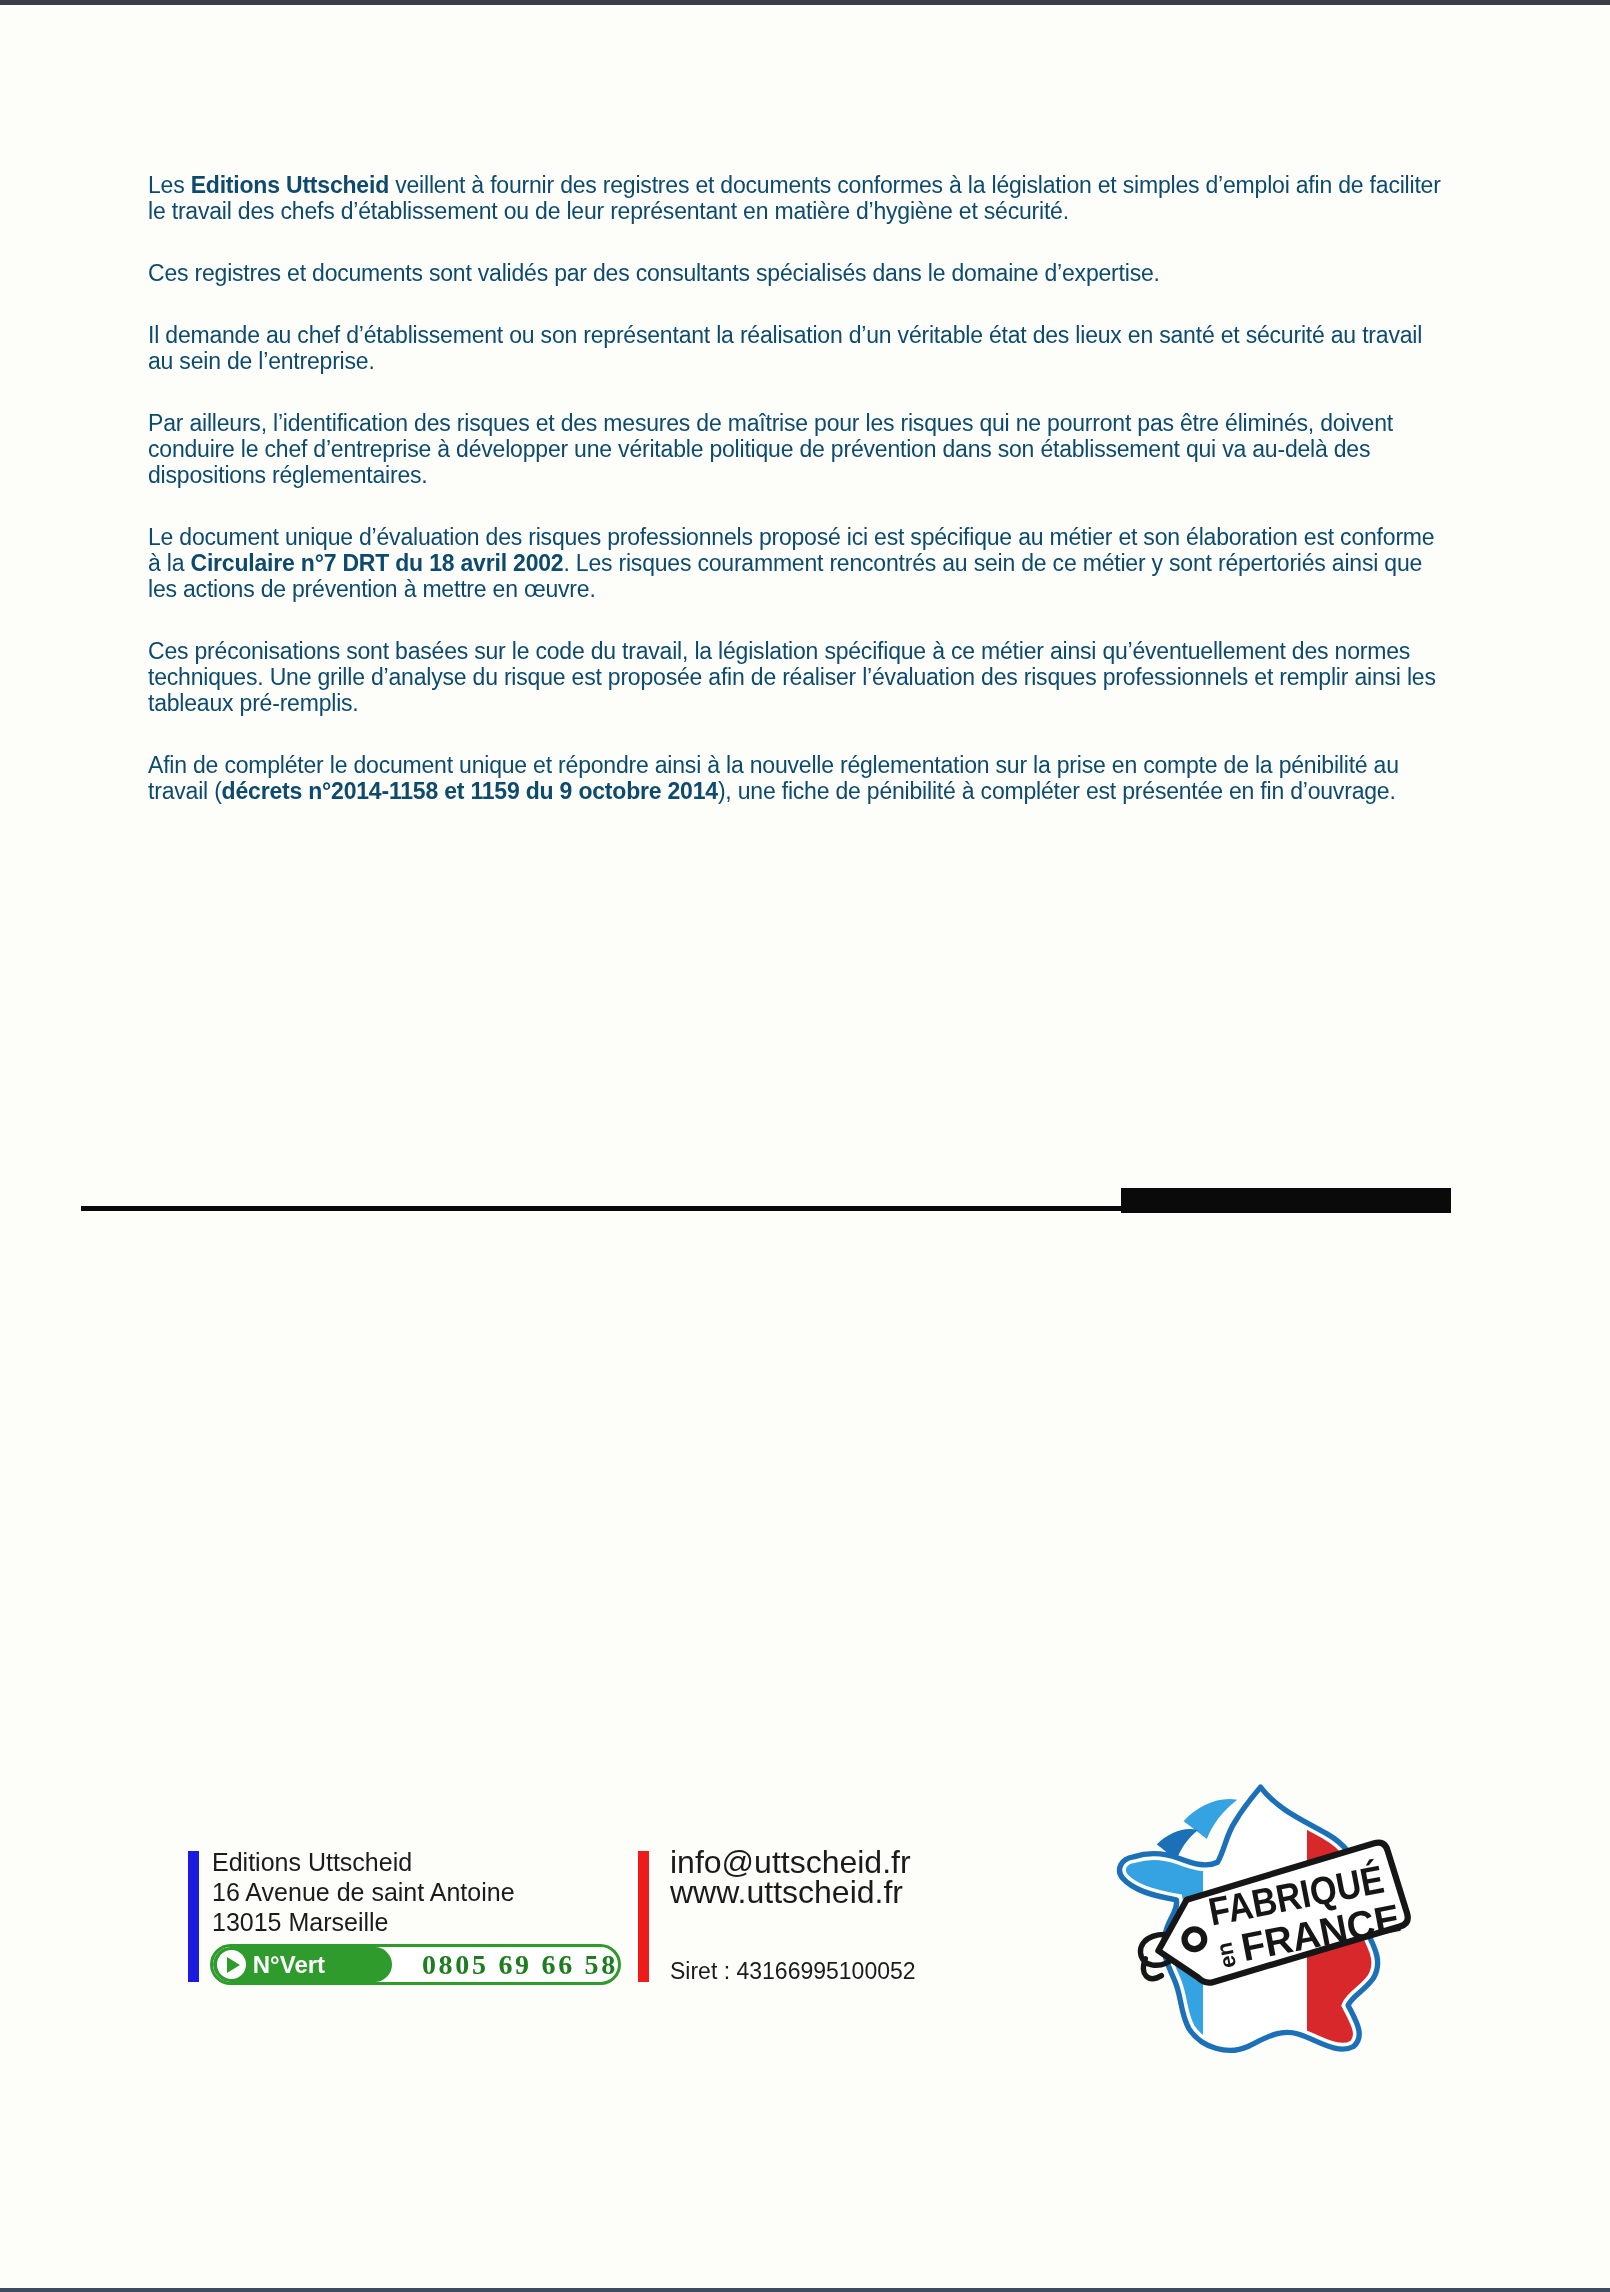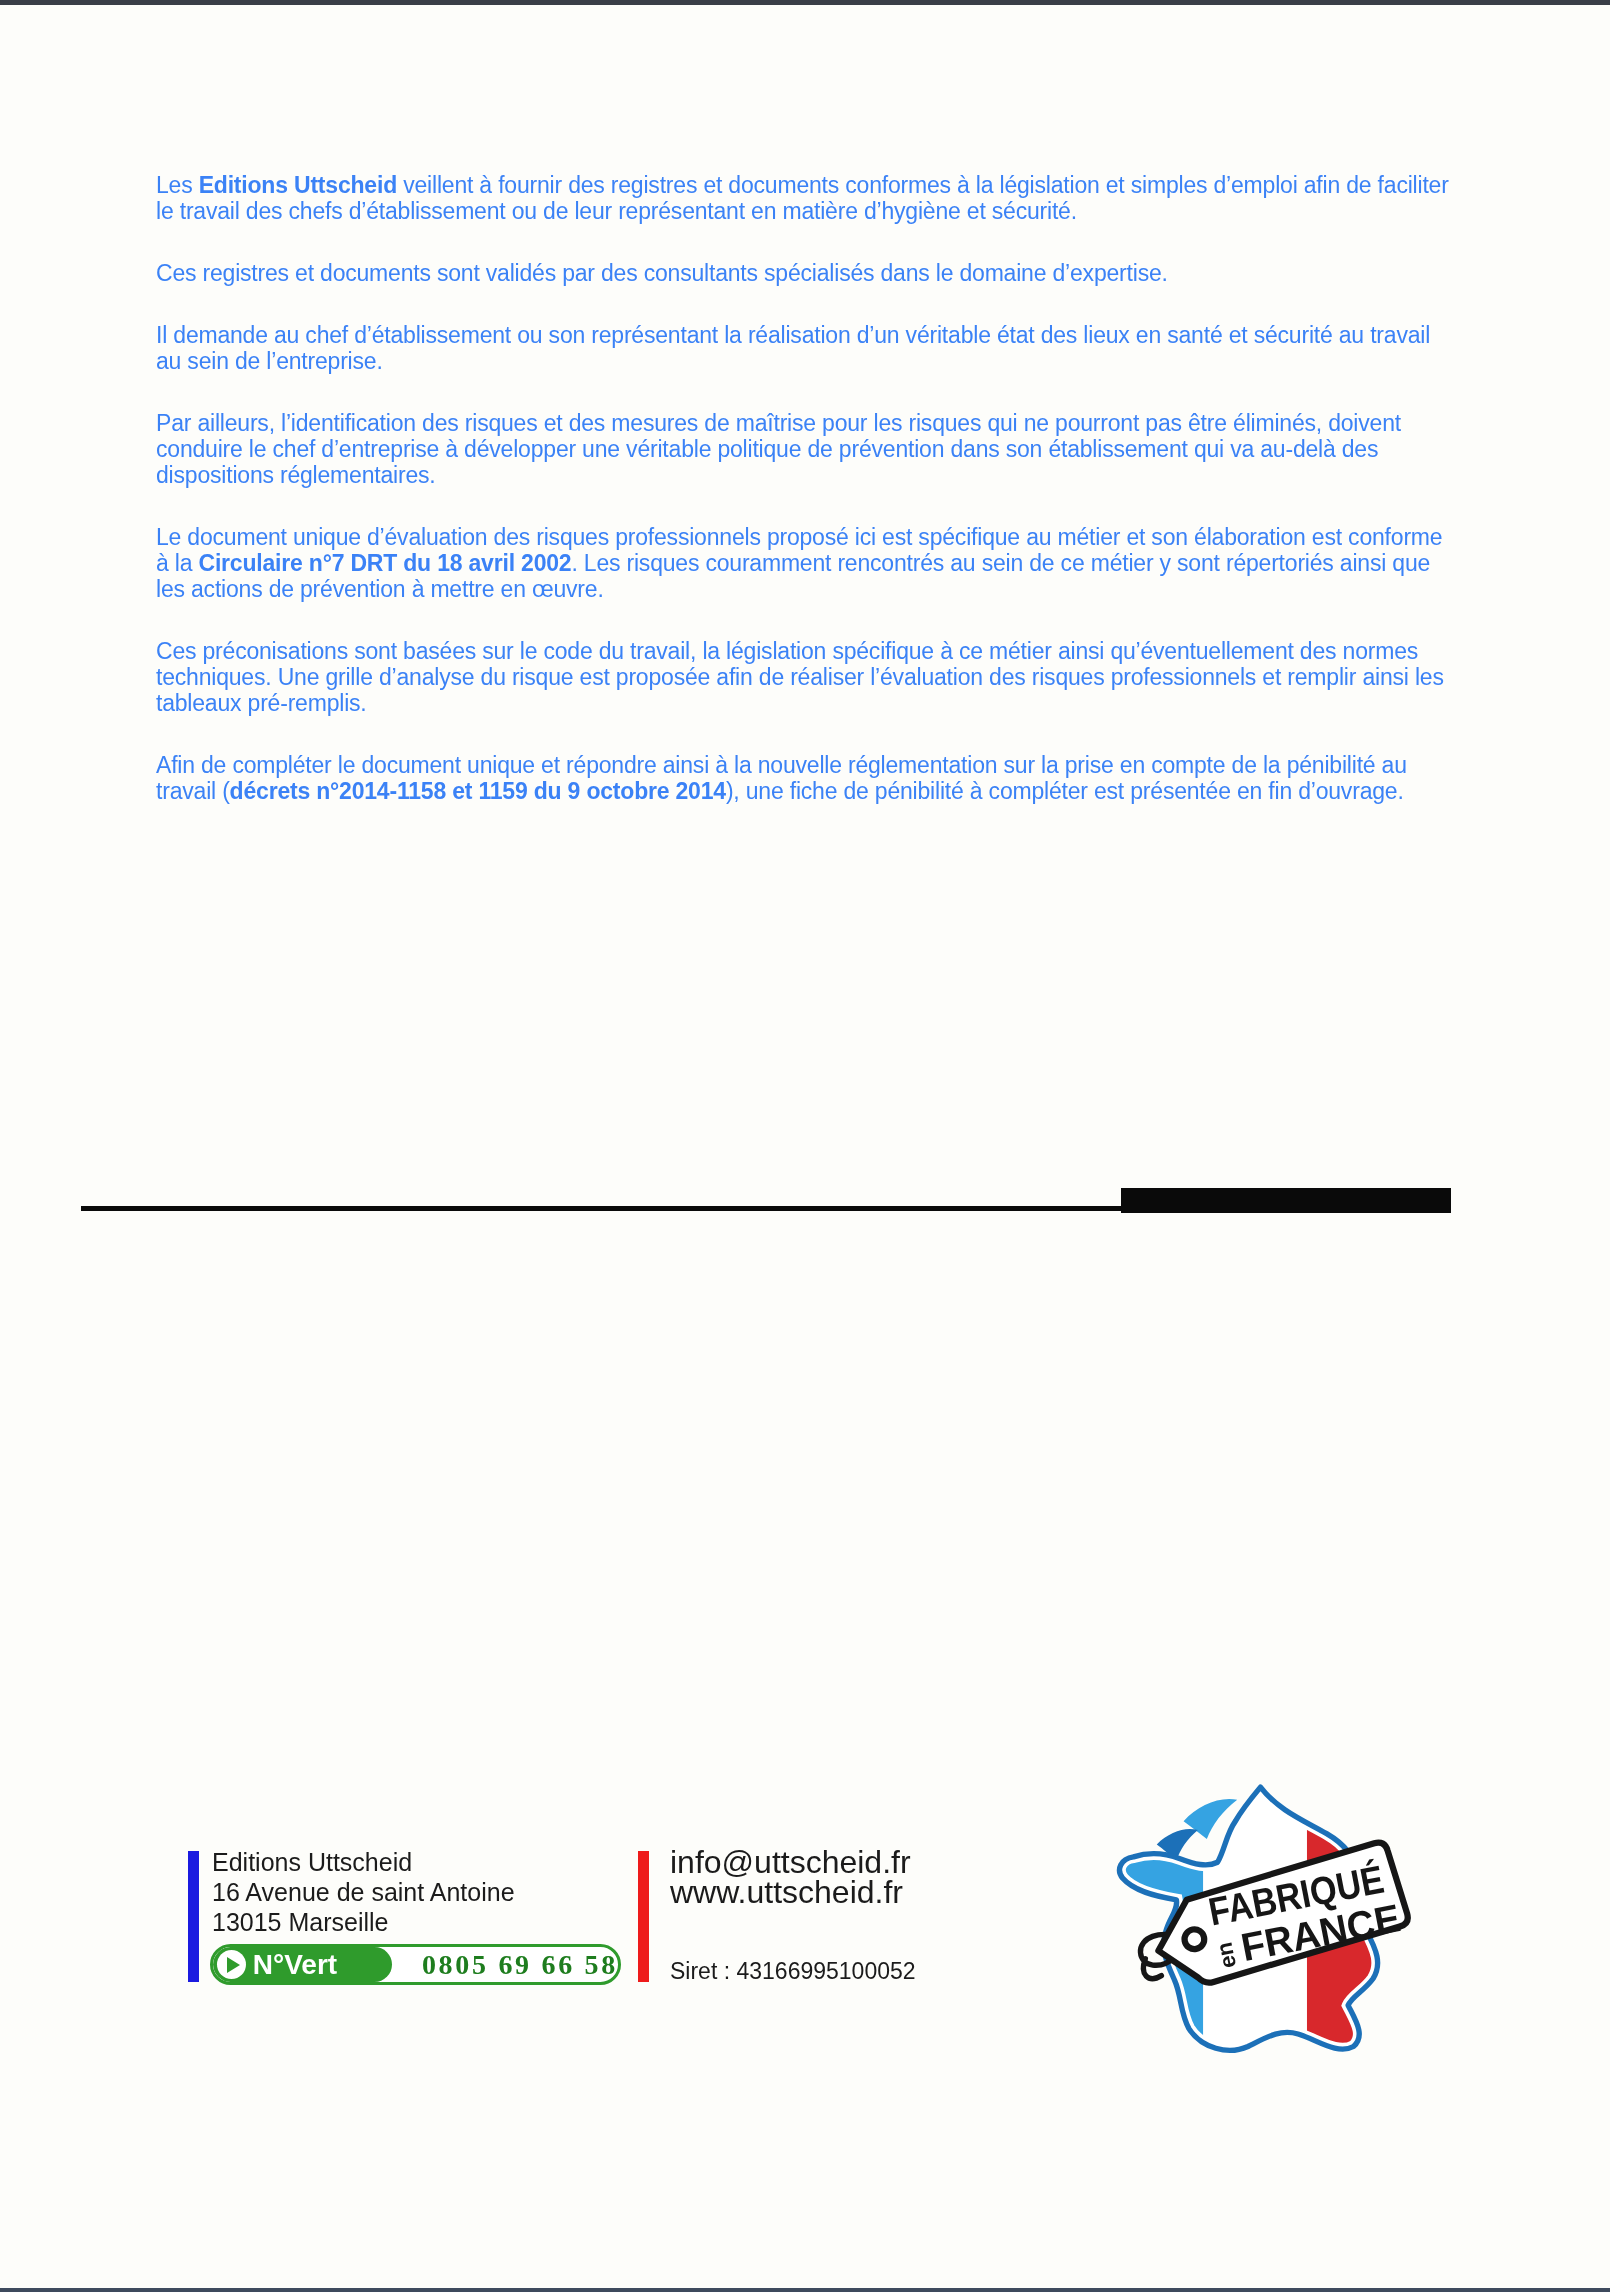--- a/index.html
+++ b/index.html
@@ -11,22 +11,21 @@
     color:#161616;
     overflow:hidden;
   }
   .edge{position:absolute;left:0;width:1610px;}
   .edge-top{top:0;height:4.5px;}
   .edge-bottom{top:2288px;height:4.5px;}
 
   .doc-text{
     position:absolute;left:148px;top:172px;width:1303px;
     font-size:23px;line-height:26px;letter-spacing:-0.2px;
-    color:#3b82f6;
-    margin-left:8px;
+    color:#0c4a6e;
   }
   .doc-text p{margin:0 0 36px 0;}
   .doc-text b{font-weight:700;}
 
   .divider-thin{position:absolute;left:81px;top:1206px;width:1042px;height:5.4px;}
   .divider-thick{position:absolute;left:1121px;top:1188px;width:330px;height:25px;}
 
   .bar{position:absolute;top:1851px;width:10.7px;height:131px;}
   .bar-blue{left:188px;}
   .bar-red{left:638px;}
@@ -47,21 +46,21 @@
   .nvert-circle{
     width:29px;height:29px;border-radius:50%;background:#ffffff;
     display:flex;align-items:center;justify-content:center;flex:0 0 auto;
   }
   .nvert-triangle{
     width:0;height:0;margin-left:4.5px;
     border-left:13.4px solid #2f9b2c;
     border-top:8px solid transparent;
     border-bottom:8px solid transparent;
   }
-  .nvert-label{color:#ffffff;font-weight:700;font-size:28px;margin-left:7.2px;white-space:nowrap;text-align:right;}
+  .nvert-label{color:#ffffff;font-weight:700;font-size:24px;margin-left:7.2px;white-space:nowrap;text-align:right;}
   .nvert-number{
     flex:1;text-align:right;font-family:"Liberation Serif","DejaVu Serif",serif;
     font-weight:700;font-size:28px;letter-spacing:2.7px;white-space:nowrap;
   }
 
   .logo{position:absolute;left:1094px;top:1780px;width:324px;height:279px;}
   .logo text{font-family:"Liberation Sans","DejaVu Sans",sans-serif;font-weight:700;fill:#161616;}
 </style>
 </head>
 <body style="background: rgb(253, 253, 250);">

